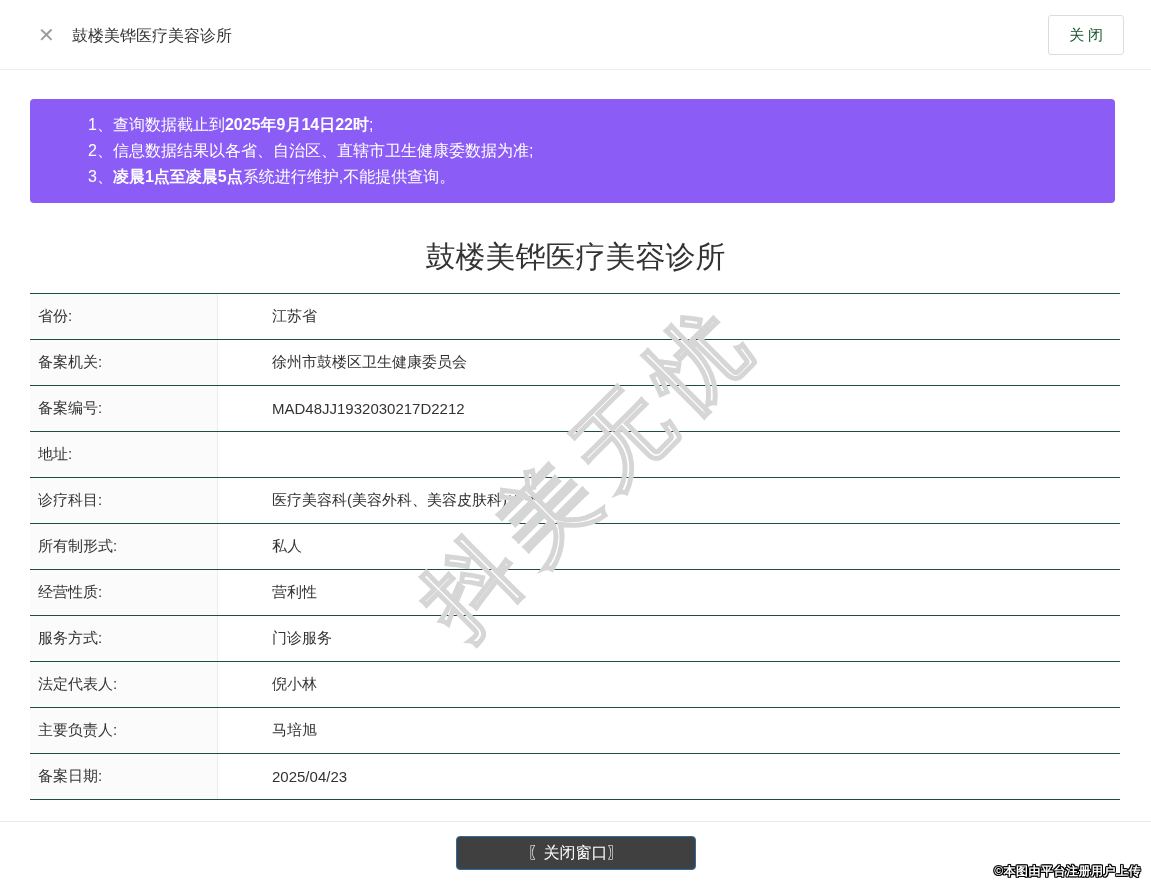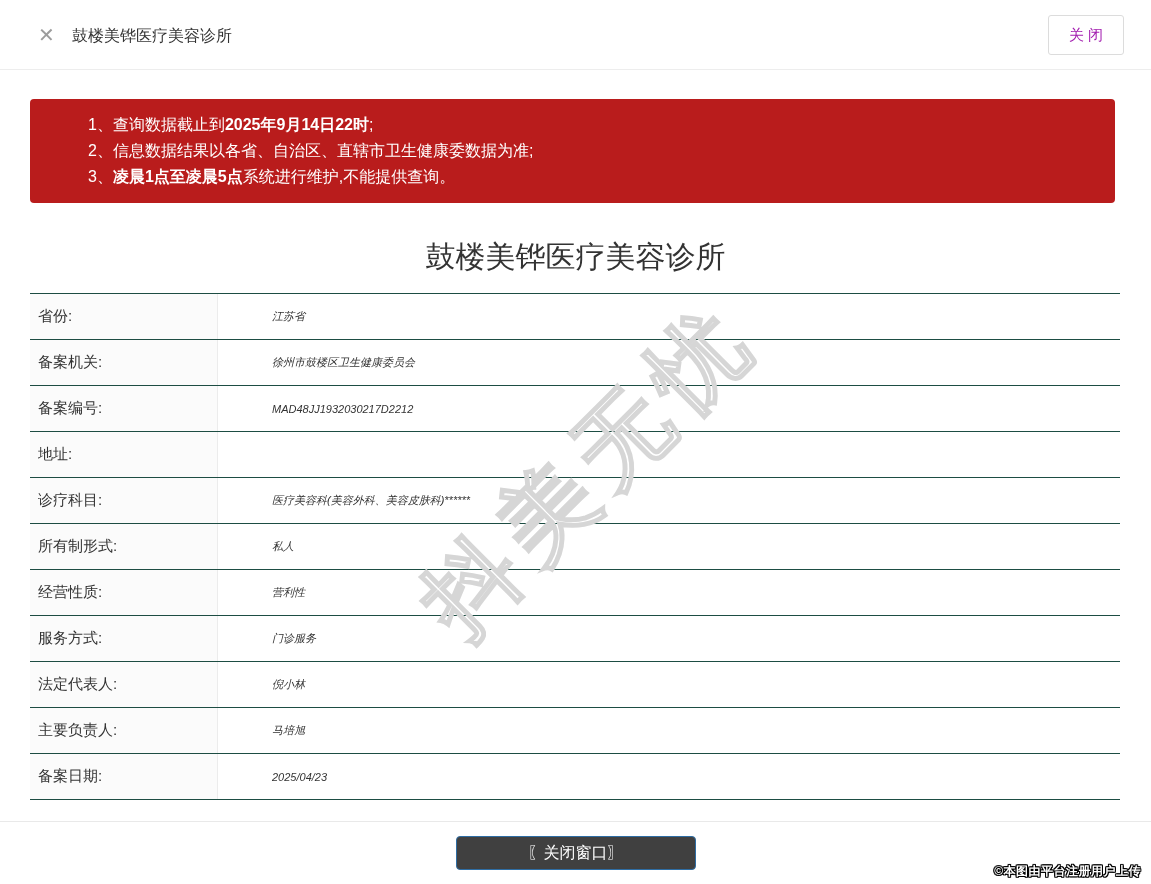--- a/index.html
+++ b/index.html
@@ -42,29 +42,29 @@
   .close-btn {
     position: absolute;
     right: 27px;
     top: 15px;
     width: 76px;
     height: 40px;
     background: #fff;
     border: 1px solid #dcdcdc;
     border-radius: 3px;
     font-size: 15px;
-    color: #a21caf;
-    font-family: Liberation Sans, sans-serif;
+    color: #14532d;
+    font-family: Liberation Serif, serif;
     cursor: pointer;
   }
 
   
   .notice {
     margin: 29px 36px 0 30px;
-    background: #b91c1c;
+    background: #8b5cf6;
     border-radius: 4px;
     padding: 13px 20px 13px 58px;
     color: #fff;
     font-size: 16px;
     line-height: 26px;
   }
   .notice .b { font-weight: bold; }
 
   
   .main-title {
@@ -97,23 +97,22 @@
     background: #fbfbfb;
     border-right: 1px solid #ececec;
     font-size: 15px;
     color: #333;
   }
   .record-value {
     flex: 1;
     display: flex;
     align-items: center;
     padding-left: 16px;
-    font-size: 11px;
-    color: #333;
-    font-style: italic;
+    font-size: 15px;
+    color: #333;
   }
 
   
   .watermark {
     position: absolute;
     left: 350px;
     top: 330px;
     width: 480px;
     height: 280px;
     display: flex;

